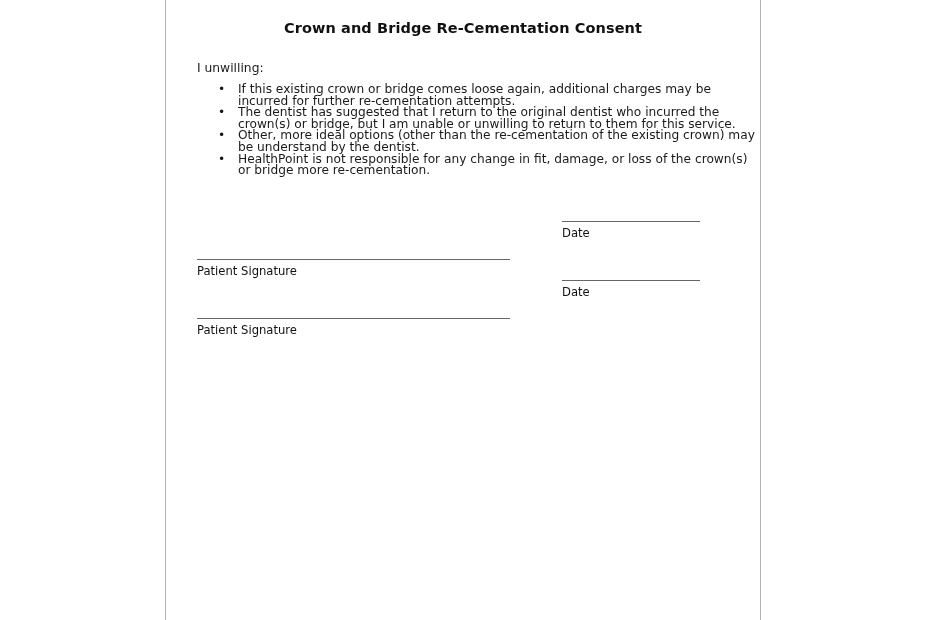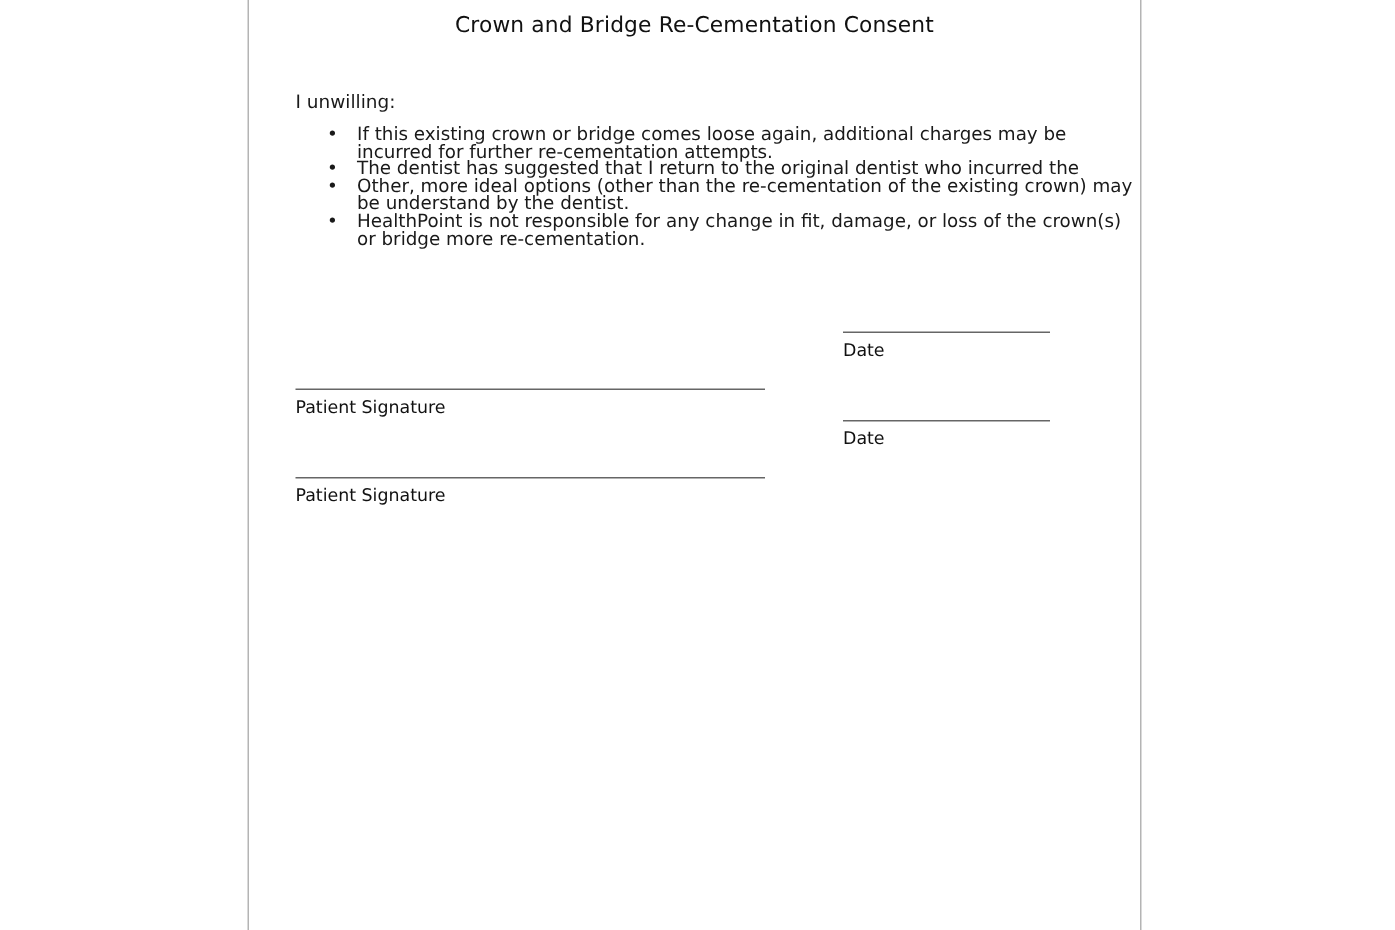--- a/index.html
+++ b/index.html
@@ -35,25 +35,25 @@
     top: 0;
     width: 594px;
     height: 620px;
     background: #ffffff;
     box-sizing: border-box;
   }
 
   .doc-title {
     position: absolute;
     left: 0;
-    top: 9px;
+    top: 20px;
     width: 594px;
     text-align: center;
     font-size: 14.5px;
-    font-weight: normal;
+    font-weight: bold;
     letter-spacing: 0.1px;
     color: #111111;
   }
 
   .consent-line {
     position: absolute;
     left: 31px;
     top: 36px;
     font-size: 12.3px;
     line-height: 16px;
@@ -164,20 +164,21 @@
       <span class="btext">
         <span class="l">If this existing crown or bridge comes loose again, additional charges may be</span>
         <span class="l">incurred for further re-cementation attempts.</span>
       </span>
     </li>
 
     <li class="bullet-item">
       <span class="dot">•</span>
       <span class="btext">
         <span class="l">The dentist has suggested that I return to the original dentist who incurred the</span>
+        <span class="l">crown(s) or bridge, but I am unable or unwilling to return to them for this service.</span>
       </span>
     </li>
 
     <li class="bullet-item">
       <span class="dot">•</span>
       <span class="btext">
         <span class="l">Other, more ideal options (other than the re-cementation of the existing crown) may</span>
         <span class="l">be understand by the dentist.</span>
       </span>
     </li>

